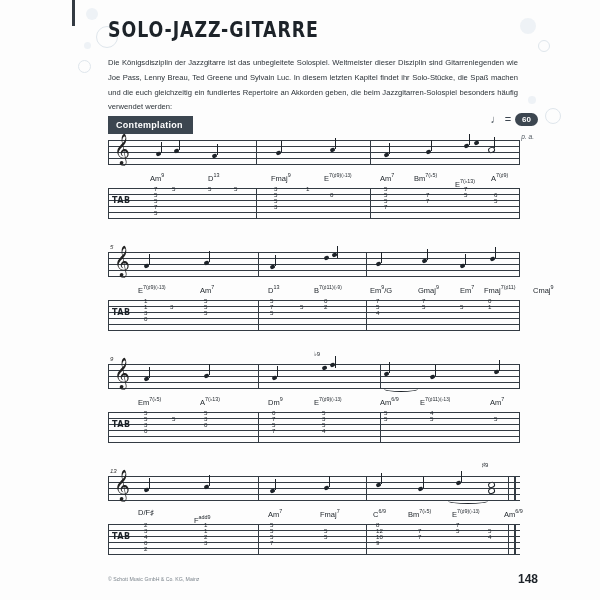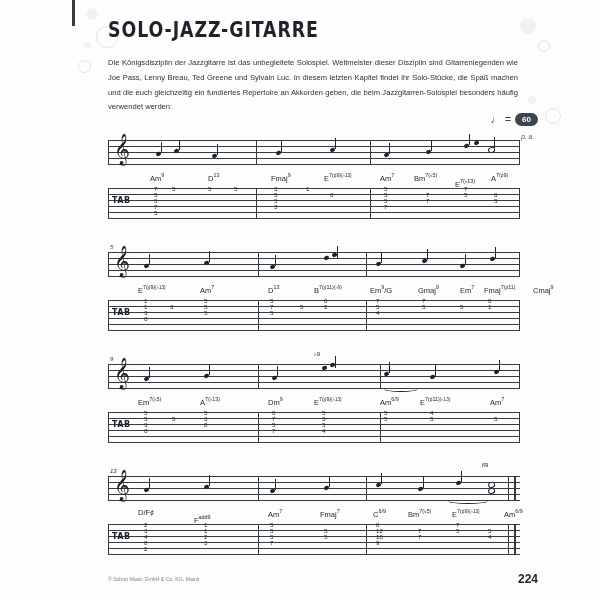--- a/index.html
+++ b/index.html
@@ -107,20 +107,21 @@
   <div class="bubble" style="left:520px;top:18px;width:16px;height:16px;"></div>
   <div class="bubble o" style="left:538px;top:40px;width:10px;height:10px;"></div>
   <div class="bubble" style="left:528px;top:96px;width:8px;height:8px;"></div>
   <div class="bubble o" style="left:545px;top:108px;width:14px;height:14px;"></div>
   <div class="edge-bar"></div>
 
   <div class="title">SOLO-JAZZ-GITARRE</div>
 
   <div class="intro">Die Königsdisziplin der Jazzgitarre ist das unbegleitete Solospiel. Weltmeister dieser Disziplin sind Gitarrenlegenden wie Joe Pass, Lenny Breau, Ted Greene und Sylvain Luc. In diesem letzten Kapitel findet ihr Solo-Stücke, die Spaß machen und die euch gleichzeitig ein fundiertes Repertoire an Akkorden geben, die beim Jazzgitarren-Solospiel besonders häufig verwendet werden:</div>
 
+  <div class="song-tab">Contemplation</div>
 
   <div class="tempo">
     <span class="note">♩ =</span>
     <span class="bpm">60</span>
   </div>
   <div class="pa">p. a.</div>
 
   <div class="system" style="top:140px;">
     <div class="staff" style="height:30px;">
       <div class="ln" style="top:0px;"></div>
@@ -443,14 +444,14 @@
       <div class="tabnum" style="left:310px;top:3px;">7</div>
       <div class="tabnum" style="left:310px;top:9px;">7</div>
       <div class="tabnum" style="left:348px;top:-3px;">7</div>
       <div class="tabnum" style="left:348px;top:3px;">5</div>
       <div class="tabnum" style="left:380px;top:3px;">5</div>
       <div class="tabnum" style="left:380px;top:9px;">4</div>
     </div>
   </div>
 
   <div class="footer-left">© Schott Music GmbH &amp; Co. KG, Mainz</div>
-  <div class="pagenum">224</div>
+  <div class="pagenum">148</div>
 </div>
 
 </body></html>

